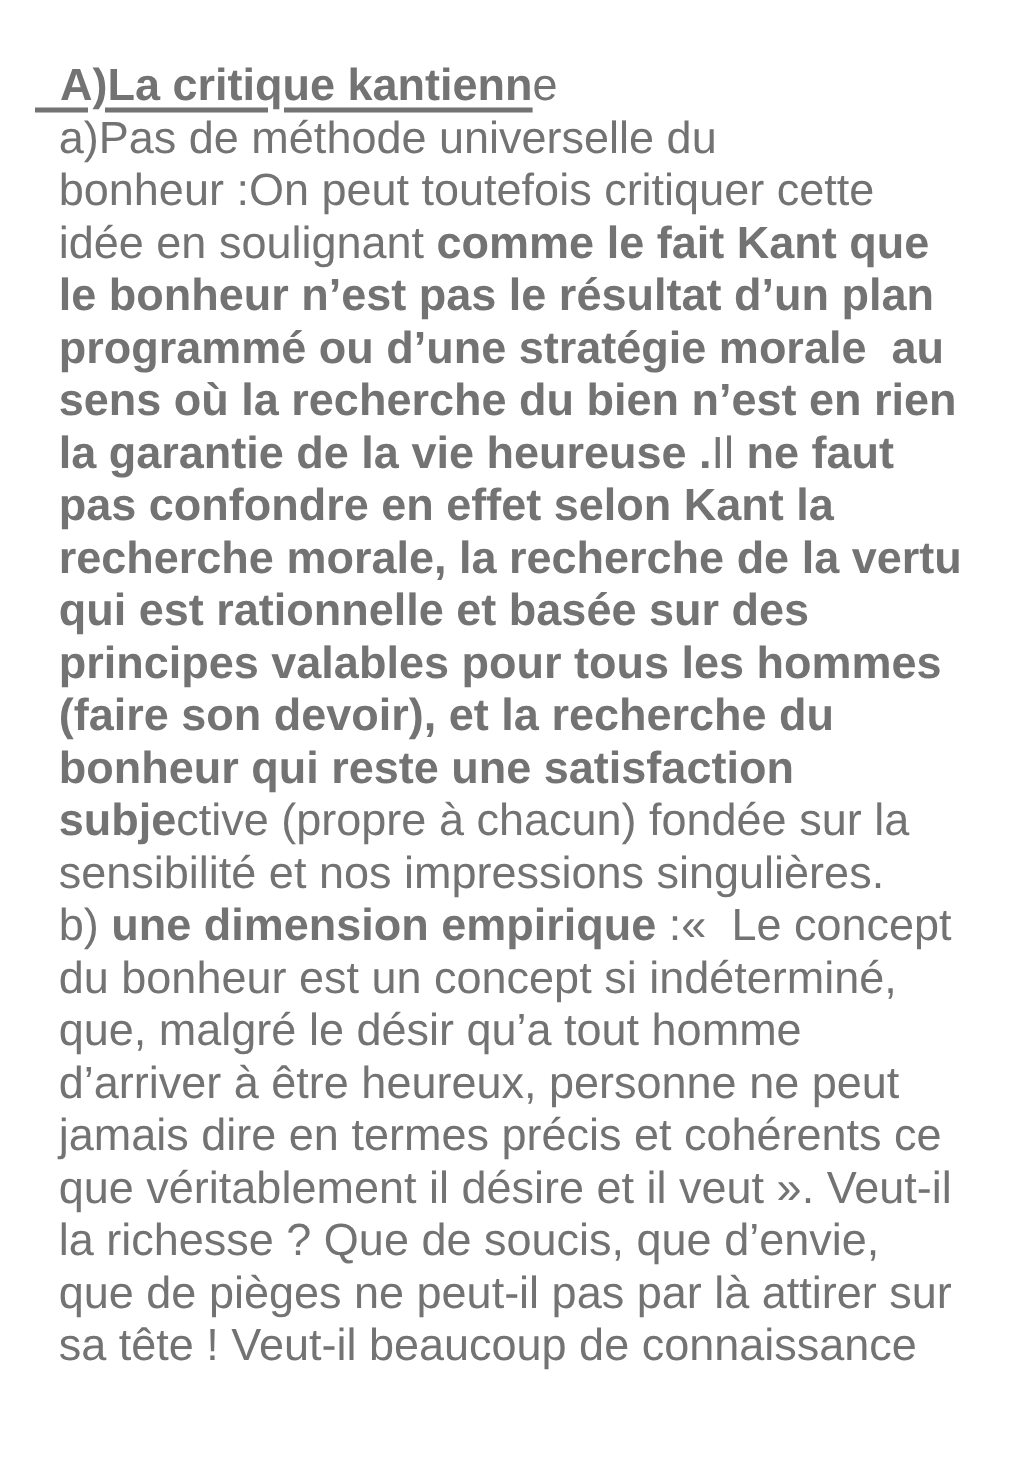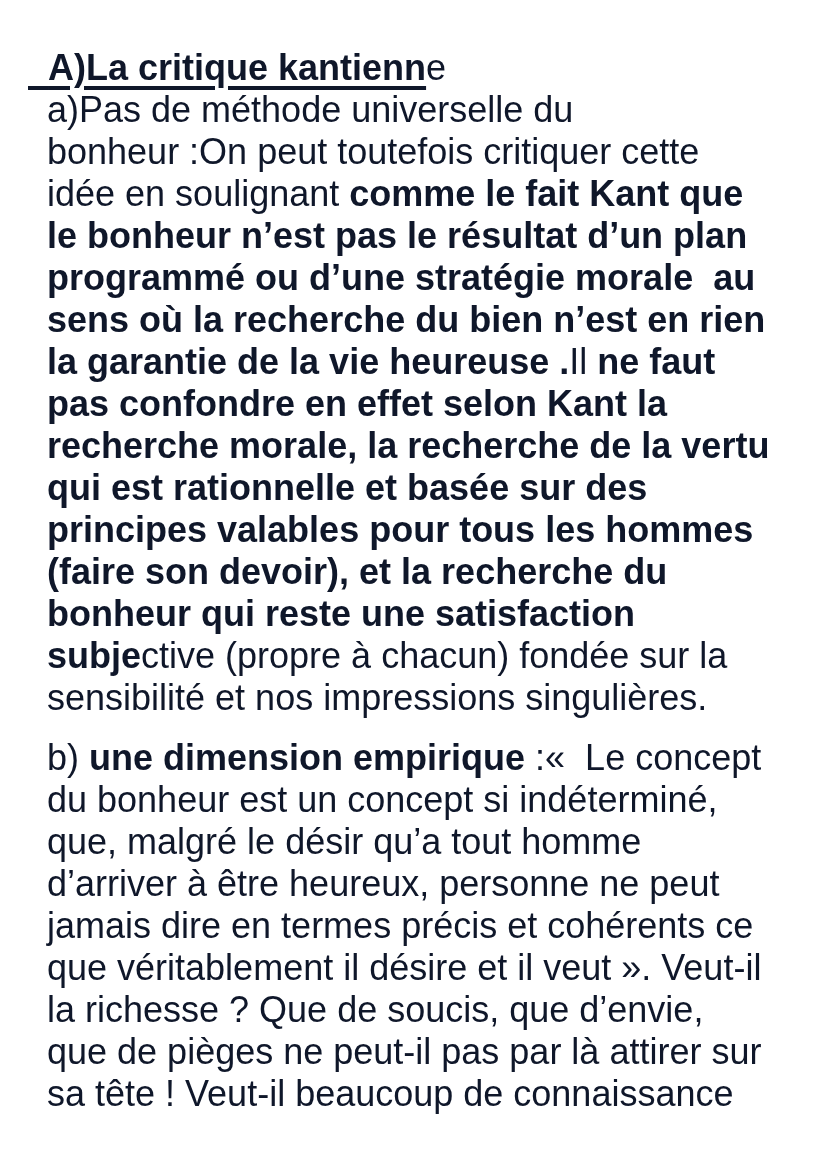--- a/index.html
+++ b/index.html
@@ -30,31 +30,30 @@
     white-space: pre-wrap;
     font-weight: normal;
     font-size: 36px;
     line-height: 42px;
   }
   .heading {
     margin-left: -19px;
     width: 744px;
   }
   .para-spaced {
-    margin-top: 18px;
   }
   .run-bold {
     font-weight: bold;
   }
   .run-underline {
     text-decoration: underline;
     text-decoration-thickness: 3.5px;
     text-underline-offset: 6px;
   }
 </style>
 </head>
 <body style="background: rgb(255, 255, 255);">
 
-<div class="page" style="color: #0f172a;">
+<div class="page" style="color: #737373;">
   <h1 class="heading"><span class="run-bold run-underline">  A)La critique kantienn</span><span>e</span></h1>
   <p class="para"><span>a)Pas de méthode universelle du bonheur&nbsp;:On peut toutefois critiquer cette idée en soulignant </span><span class="run-bold">comme le fait Kant que le bonheur n’est pas le résultat d’un plan programmé ou d’une stratégie morale  au sens où la recherche du bien n’est en rien la garantie de la vie heureuse&nbsp;.</span><span>Il</span><span class="run-bold"> ne faut pas confondre en effet selon Kant la recherche morale, la recherche de la vertu qui est rationnelle et basée sur des principes valables pour tous les hommes (faire son devoir), et la recherche du bonheur qui reste une satisfaction subje</span><span>ctive (propre à chacun) fondée sur la sensibilité et nos impressions singulières.</span></p>
   <p class="para para-spaced"><span>b) </span><span class="run-bold">une dimension empirique</span><span>&nbsp;:«&nbsp; Le concept du bonheur est un concept si indéterminé, que, malgré le désir qu’a tout homme d’arriver à être heureux, personne ne peut jamais dire en termes précis et cohérents ce que véritablement il désire et il veut&nbsp;». Veut-il la richesse&nbsp;? Que de soucis, que d’envie, que de pièges ne peut-il pas par là attirer sur sa tête&nbsp;! Veut-il beaucoup de connaissance</span></p>
 </div>
 
 </body></html>

